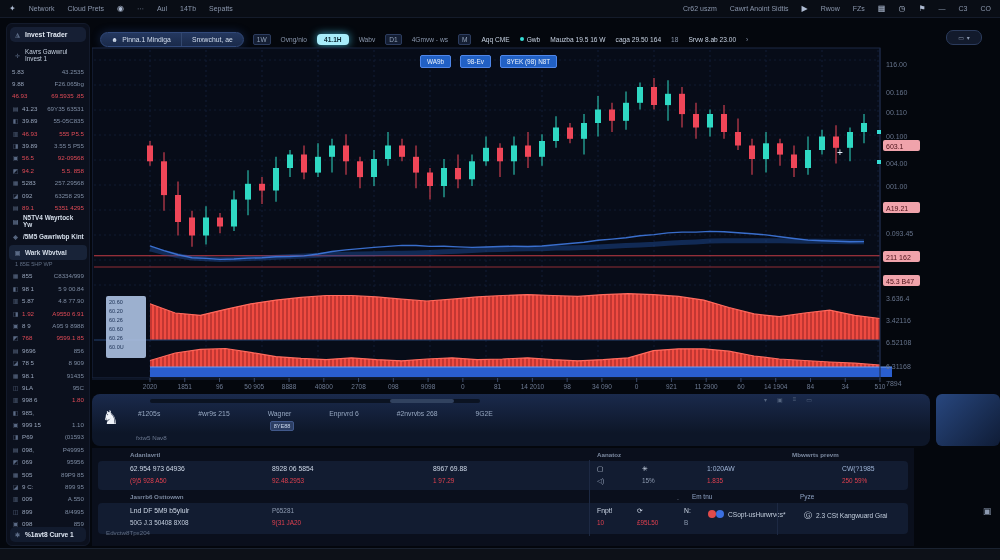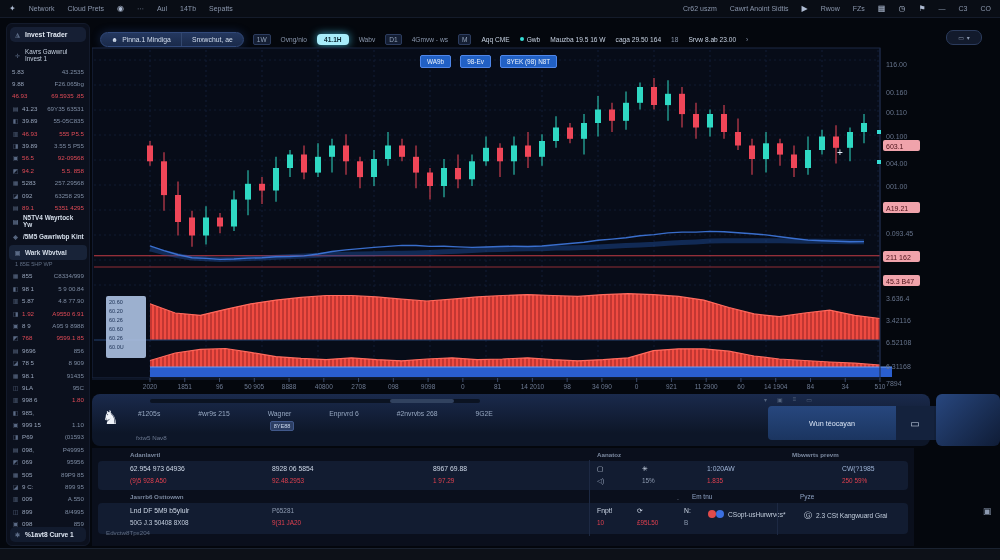--- a/index.html
+++ b/index.html
@@ -600,25 +600,20 @@
         <div class="tab">#2nvrvbs 268</div>
         <div class="tab">9G2E</div>
       </div>
     <div class="tabs-note">fxtw5 Nav8</div>
     <div class="minibar" id="minibar">
         <span>▾</span>
         <span>▣</span>
         <span>≡</span>
         <span>▭</span>
       </div>
-    <div class="btn-group">
-      <div class="btn-primary">Wun téocayan</div>
-      <div class="btn-iconseg">▭</div>
-      <div class="btn-secondary">Cmrava</div>
-    </div>
   </section>
   <div class="blue-frag"></div>
 
   <section class="bottable">
     <div class="tb-sec" style="left:38px;top:3px">Adanlavrtl</div>
     <div class="tb-sec" style="left:505px;top:3px">Aanatoz</div>
     <div class="tb-sec" style="left:700px;top:3px">Mbwwrts prevm</div>
 
     <div class="tb-band" style="top:13px;height:29px"></div>
     <div class="tca" style="left:38px;top:17px">62.954 973 64936</div>

